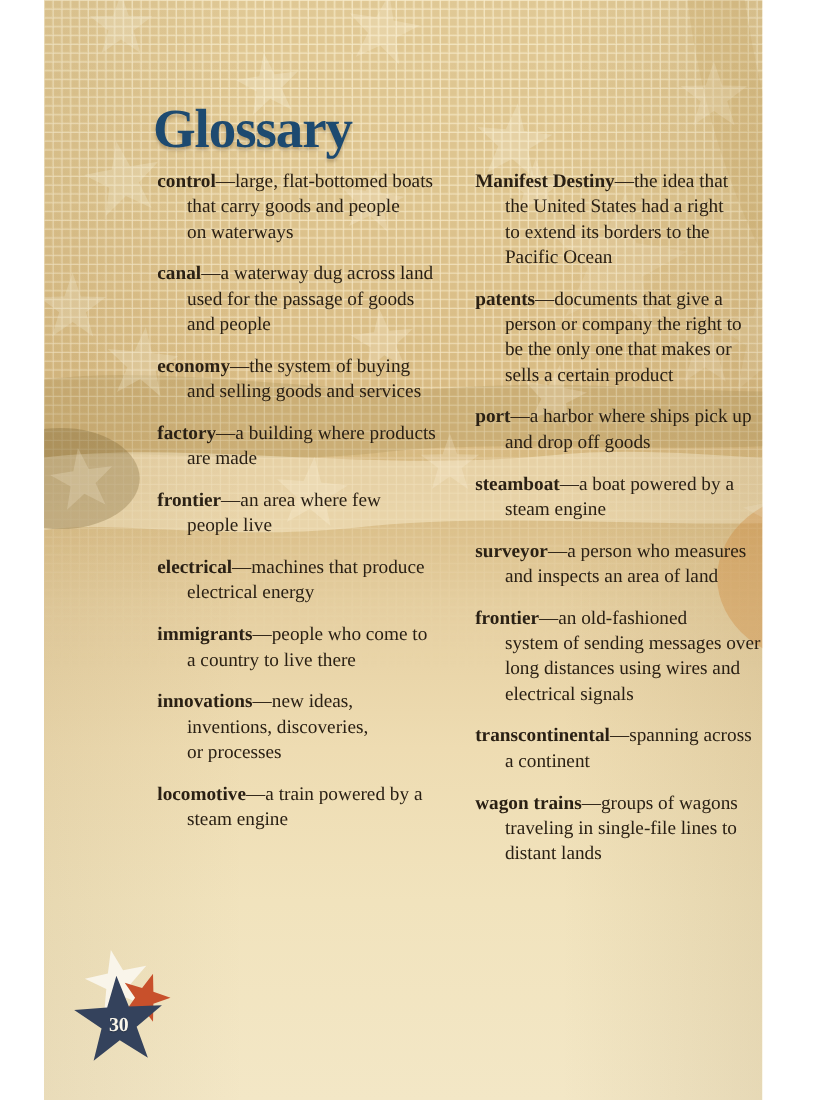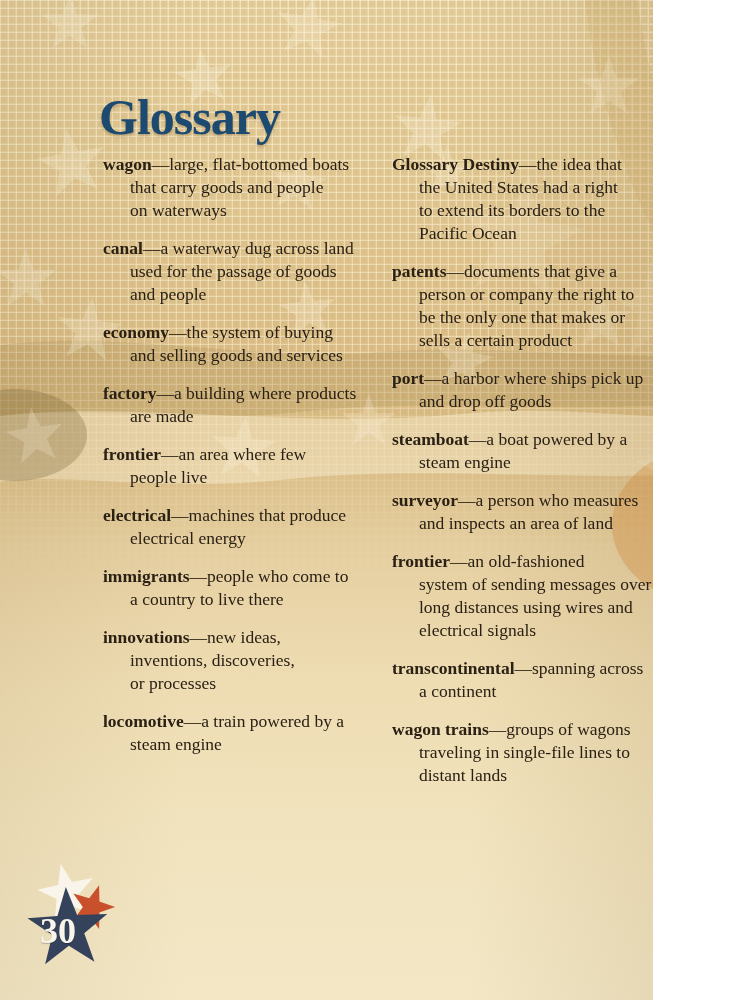--- a/index.html
+++ b/index.html
@@ -3,20 +3,21 @@
 <meta charset="utf-8">
 <style>
   html,body { margin:0; padding:0; }
   body { font-family:"Liberation Serif", serif; }
 
   .page {
     position:relative; width:653px; height:1000px; overflow:hidden;
     background:linear-gradient(180deg,
       #e9d6a8 0%, #e5cf9e 18%, #e0c693 32%, #d9bc85 44%,
       #e6d0a2 55%, #eedcb2 68%, #f1e3bd 82%, #f3e7c6 100%);
+    margin-left:40px;
   }
   .edge-shade {
     position:absolute; inset:0; pointer-events:none;
     background:linear-gradient(90deg, rgba(120,90,40,.08), rgba(120,90,40,0) 28%,
                rgba(120,90,40,0) 72%, rgba(120,90,40,.10));
   }
   .bg-svg { position:absolute; inset:0; pointer-events:none; }
 
   .page-title {
     position:absolute; left:99px; top:92px; margin:0;
@@ -32,22 +33,22 @@
 
   .entry {
     margin:0 0 15px 0; padding-left:27px; text-indent:-27px;
     font-size:17.5px; line-height:23px;
     color:var(--body-text, #2a2014);
   }
   .entry .term { font-weight:bold; }
 
   .badge { position:absolute; left:20px; top:862px; width:100px; height:114px; }
   .badge svg { position:absolute; inset:0; overflow:visible; }
-  .page-num { position:absolute; left:60px; top:918px; width:56px; 
-    font-weight:bold; font-size:36px; line-height:27px;
+  .page-num { position:absolute; left:60px; top:918px; width:56px; text-align:center;
+    font-weight:bold; font-size:18px; line-height:27px;
     color:var(--star-white,#f9f5ea); text-shadow:0 1px 1px rgba(0,0,0,.25); }
 </style>
 </head>
 <body>
 
 <div class="page">
 
   <svg class="bg-svg" width="751" height="1000" viewBox="0 0 751 1000">
     <defs>
       <path id="starpath" d="M0,-1 L0.235,-0.324 L0.951,-0.309 L0.38,0.124 L0.588,0.809 L0,0.4 L-0.588,0.809 L-0.38,0.124 L-0.951,-0.309 L-0.235,-0.324 Z"></path>
@@ -98,32 +99,32 @@
       <use href="#starpath" transform="translate(369,422) rotate(0) scale(28)" opacity="0.22"></use>
       <use href="#starpath" transform="translate(683,468) rotate(-10) scale(48)" opacity="0.20"></use>
     </g>
   </svg>
 
   <div class="edge-shade"></div>
 
   <h1 class="page-title">Glossary</h1>
 
   <div class="col col-left">
-      <p class="entry"><span class="term">wagon</span><span class="def">—large, flat-bottomed boats<br>that carry goods and people<br>on waterways</span></p>
+      <p class="entry"><span class="term">control</span><span class="def">—large, flat-bottomed boats<br>that carry goods and people<br>on waterways</span></p>
       <p class="entry"><span class="term">canal</span><span class="def">—a waterway dug across land<br>used for the passage of goods<br>and people</span></p>
       <p class="entry"><span class="term">economy</span><span class="def">—the system of buying<br>and selling goods and services</span></p>
       <p class="entry"><span class="term">factory</span><span class="def">—a building where products<br>are made</span></p>
       <p class="entry"><span class="term">frontier</span><span class="def">—an area where few<br>people live</span></p>
       <p class="entry"><span class="term">electrical</span><span class="def">—machines that produce<br>electrical energy</span></p>
       <p class="entry"><span class="term">immigrants</span><span class="def">—people who come to<br>a country to live there</span></p>
       <p class="entry"><span class="term">innovations</span><span class="def">—new ideas,<br>inventions, discoveries,<br>or processes</span></p>
       <p class="entry"><span class="term">locomotive</span><span class="def">—a train powered by a<br>steam engine</span></p>
     </div>
   <div class="col col-right">
-      <p class="entry"><span class="term">Glossary Destiny</span><span class="def">—the idea that<br>the United States had a right<br>to extend its borders to the<br>Pacific Ocean</span></p>
+      <p class="entry"><span class="term">Manifest Destiny</span><span class="def">—the idea that<br>the United States had a right<br>to extend its borders to the<br>Pacific Ocean</span></p>
       <p class="entry"><span class="term">patents</span><span class="def">—documents that give a<br>person or company the right to<br>be the only one that makes or<br>sells a certain product</span></p>
       <p class="entry"><span class="term">port</span><span class="def">—a harbor where ships pick up<br>and drop off goods</span></p>
       <p class="entry"><span class="term">steamboat</span><span class="def">—a boat powered by a<br>steam engine</span></p>
       <p class="entry"><span class="term">surveyor</span><span class="def">—a person who measures<br>and inspects an area of land</span></p>
       <p class="entry"><span class="term">frontier</span><span class="def">—an old-fashioned<br>system of sending messages over<br>long distances using wires and<br>electrical signals</span></p>
       <p class="entry"><span class="term">transcontinental</span><span class="def">—spanning across<br>a continent</span></p>
       <p class="entry"><span class="term">wagon trains</span><span class="def">—groups of wagons<br>traveling in single-file lines to<br>distant lands</span></p>
     </div>
 
   <div class="badge">

